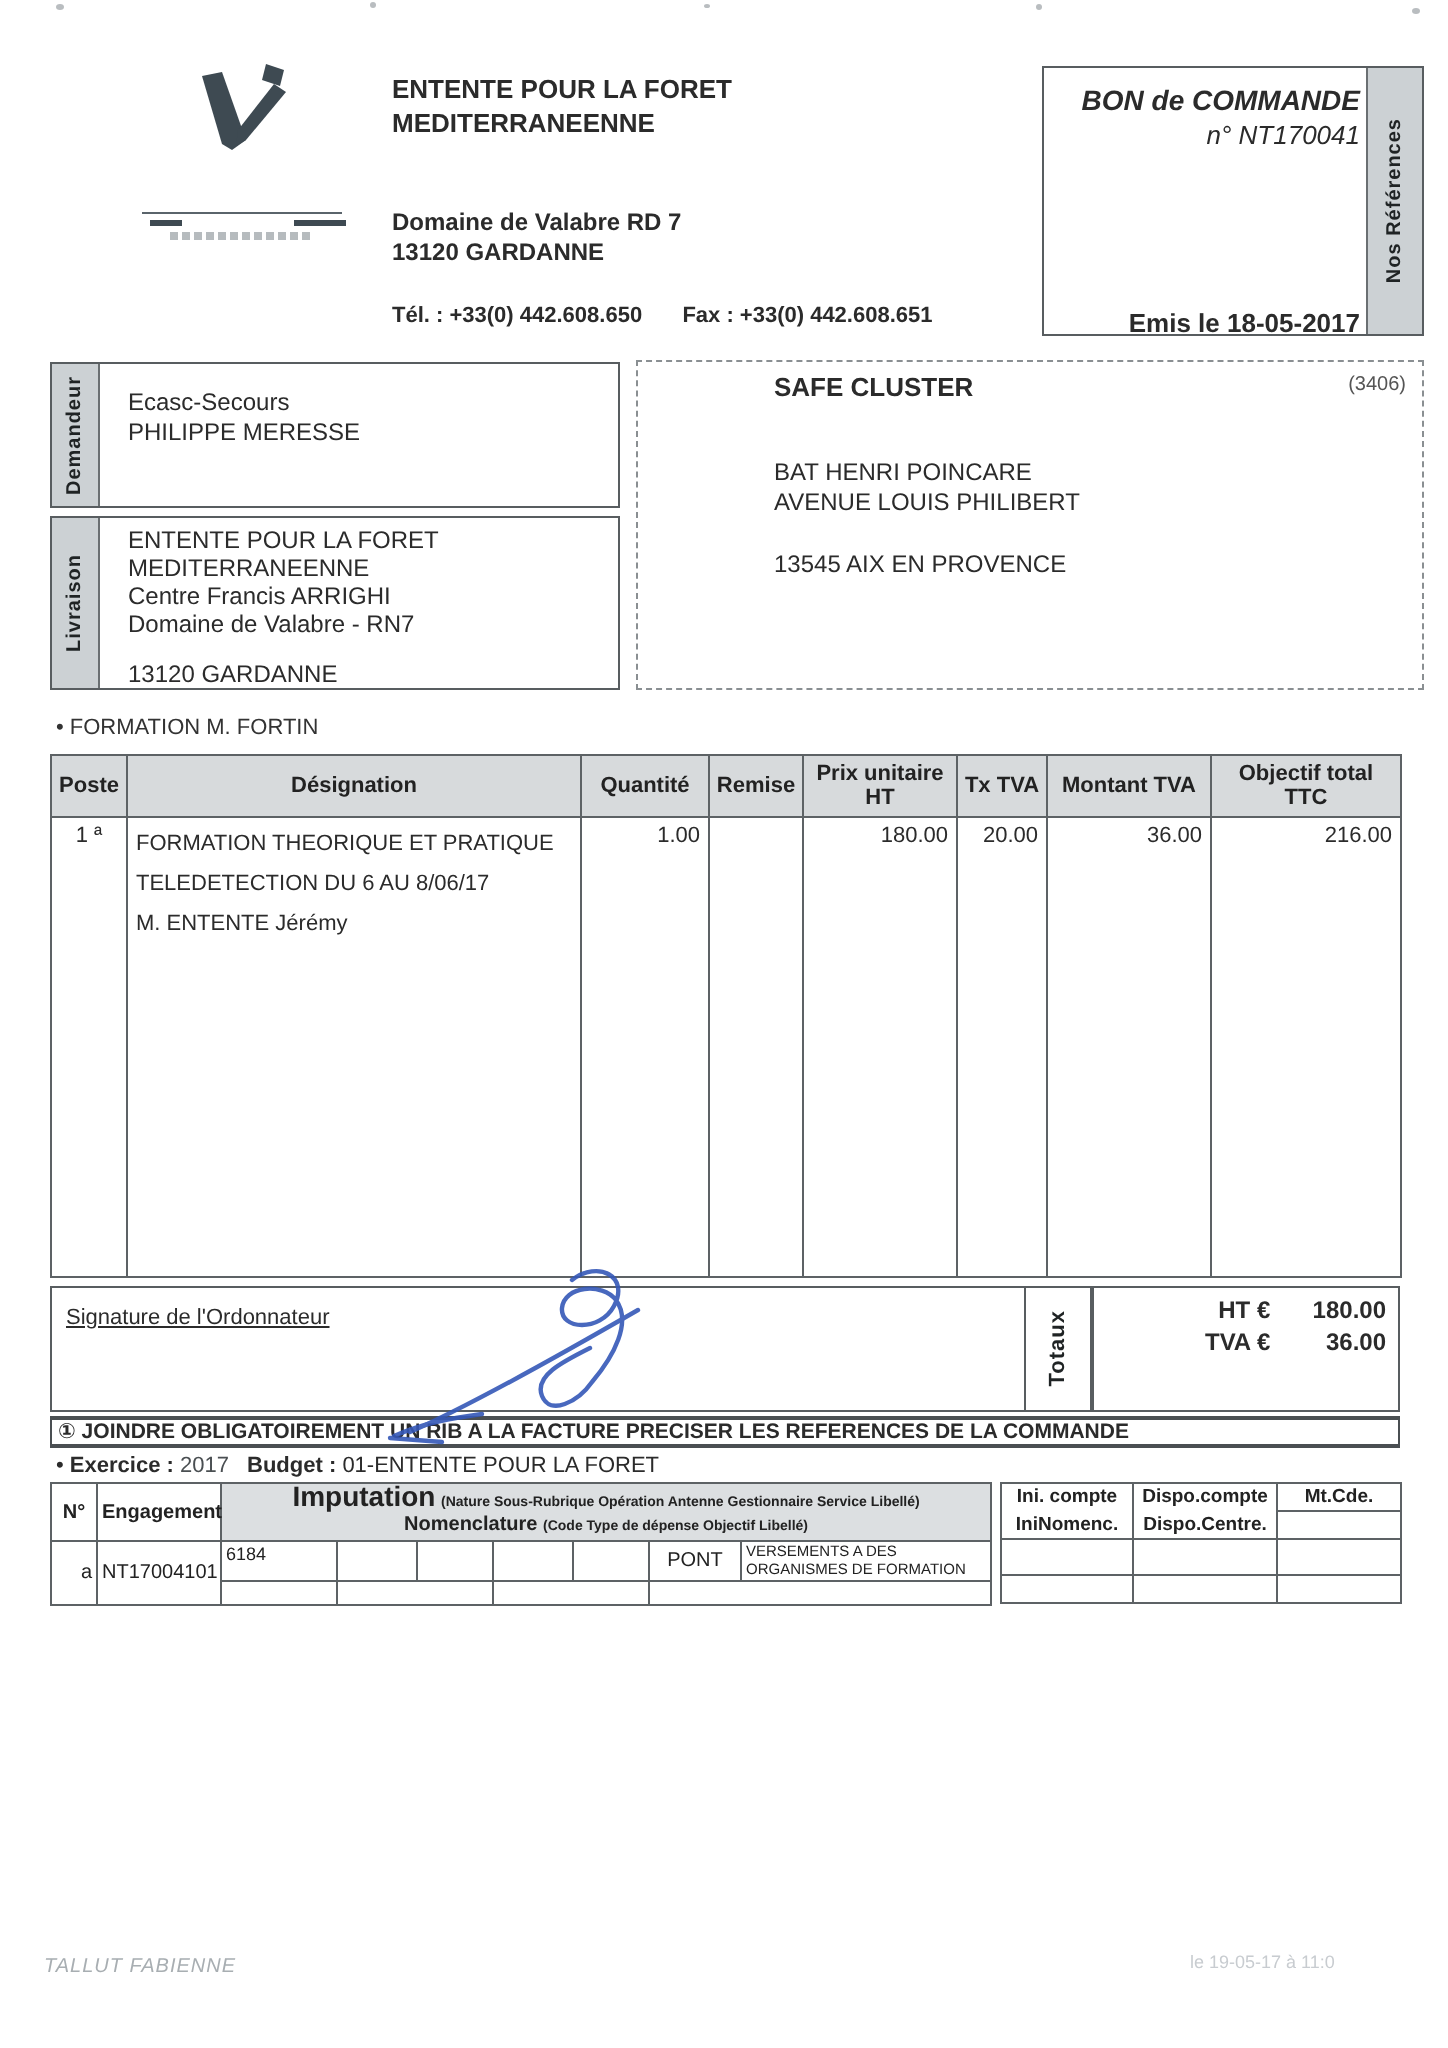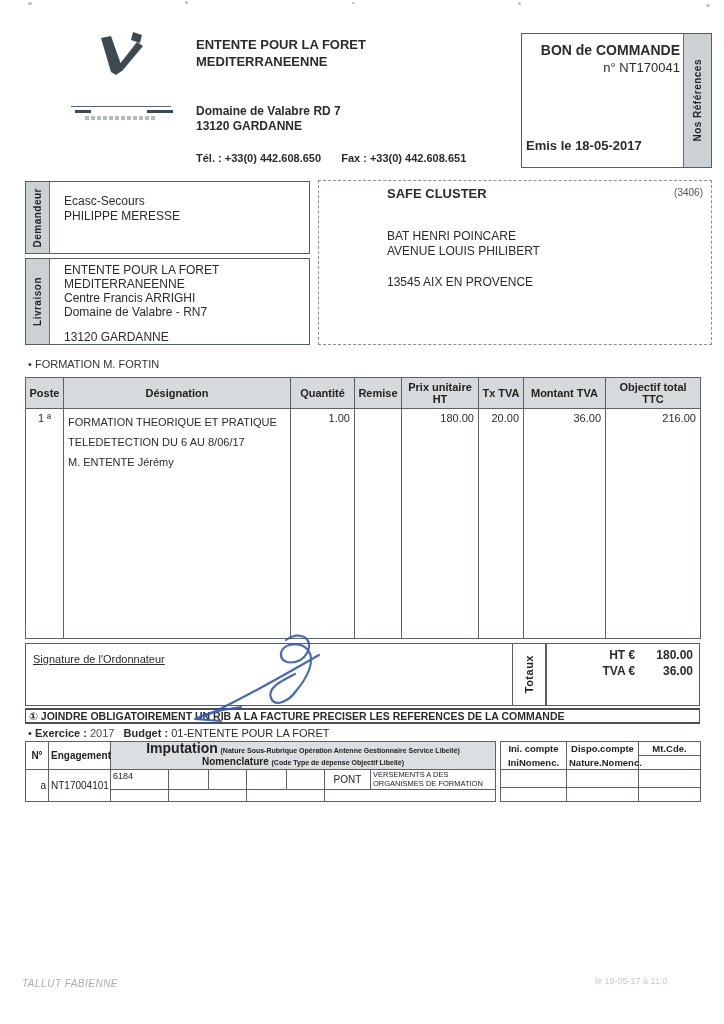--- a/index.html
+++ b/index.html
@@ -71,25 +71,25 @@
   <div class="abs b" style="left:196px;top:152px;font-size:11px;">
     <span>Tél. : +33(0) 442.608.650</span>
     <span style="display:inline-block;width:14px;"></span>
     <span>Fax : +33(0) 442.608.651</span>
   </div>
 
   <div class="abs outbox" style="left:521px;top:33px;width:191px;height:135px;">
     <div class="abs vstrip" style="right:0;top:0;width:27px;height:100%;border-right:none;border-left:1px solid #6a6f72;">
       <span class="vtext">Nos Références</span>
     </div>
-    <div class="abs" style="left:4px;top:8px;width:154px;text-align:right;">
+    <div class="abs" style="left:4px;top:8px;width:154px;text-align:right;font-style:italic;">
       <div class="b" style="font-size:14px;">BON de COMMANDE</div>
       <div style="font-size:13px;margin-top:2px;">n° NT170041</div>
     </div>
-    <div class="abs b" style="left:4px;top:104px;width:154px;text-align:left;font-size:13px;">Emis le 18-05-2017</div>
+    <div class="abs b" style="left:4px;top:120px;width:154px;text-align:right;font-size:13px;">Emis le 18-05-2017</div>
   </div>
 
   <div class="abs outbox" style="left:25px;top:181px;width:285px;height:73px;display:flex;">
     <div class="vstrip" style="width:23px;height:100%;">
       <span class="vtext">Demandeur</span>
     </div>
     <div style="padding:12px 0 0 14px;font-size:12px;line-height:15px;">
       <div>Ecasc-Secours</div>
       <div>PHILIPPE MERESSE</div>
     </div>
@@ -253,21 +253,21 @@
         <col style="width:62px">
       </colgroup>
     <tbody>
       <tr style="height:13px;">
         <th class="ctr" style="font-size:9.5px;border-bottom:none;">Ini. compte</th>
         <th class="ctr" style="font-size:9.5px;border-bottom:none;">Dispo.compte</th>
         <th class="ctr" style="font-size:9.5px;">Mt.Cde.</th>
       </tr>
       <tr style="height:13px;">
         <th class="ctr" style="font-size:9.5px;border-top:none;">IniNomenc.</th>
-        <th class="ctr" style="font-size:9.5px;border-top:none;">Nature.Nomenc.</th>
+        <th class="ctr" style="font-size:9.5px;border-top:none;">Dispo.Centre.</th>
         <th></th>
       </tr>
       <tr style="height:18px;">
         <td></td>
         <td></td>
         <td></td>
       </tr>
       <tr style="height:14px;">
         <td></td>
         <td></td>

